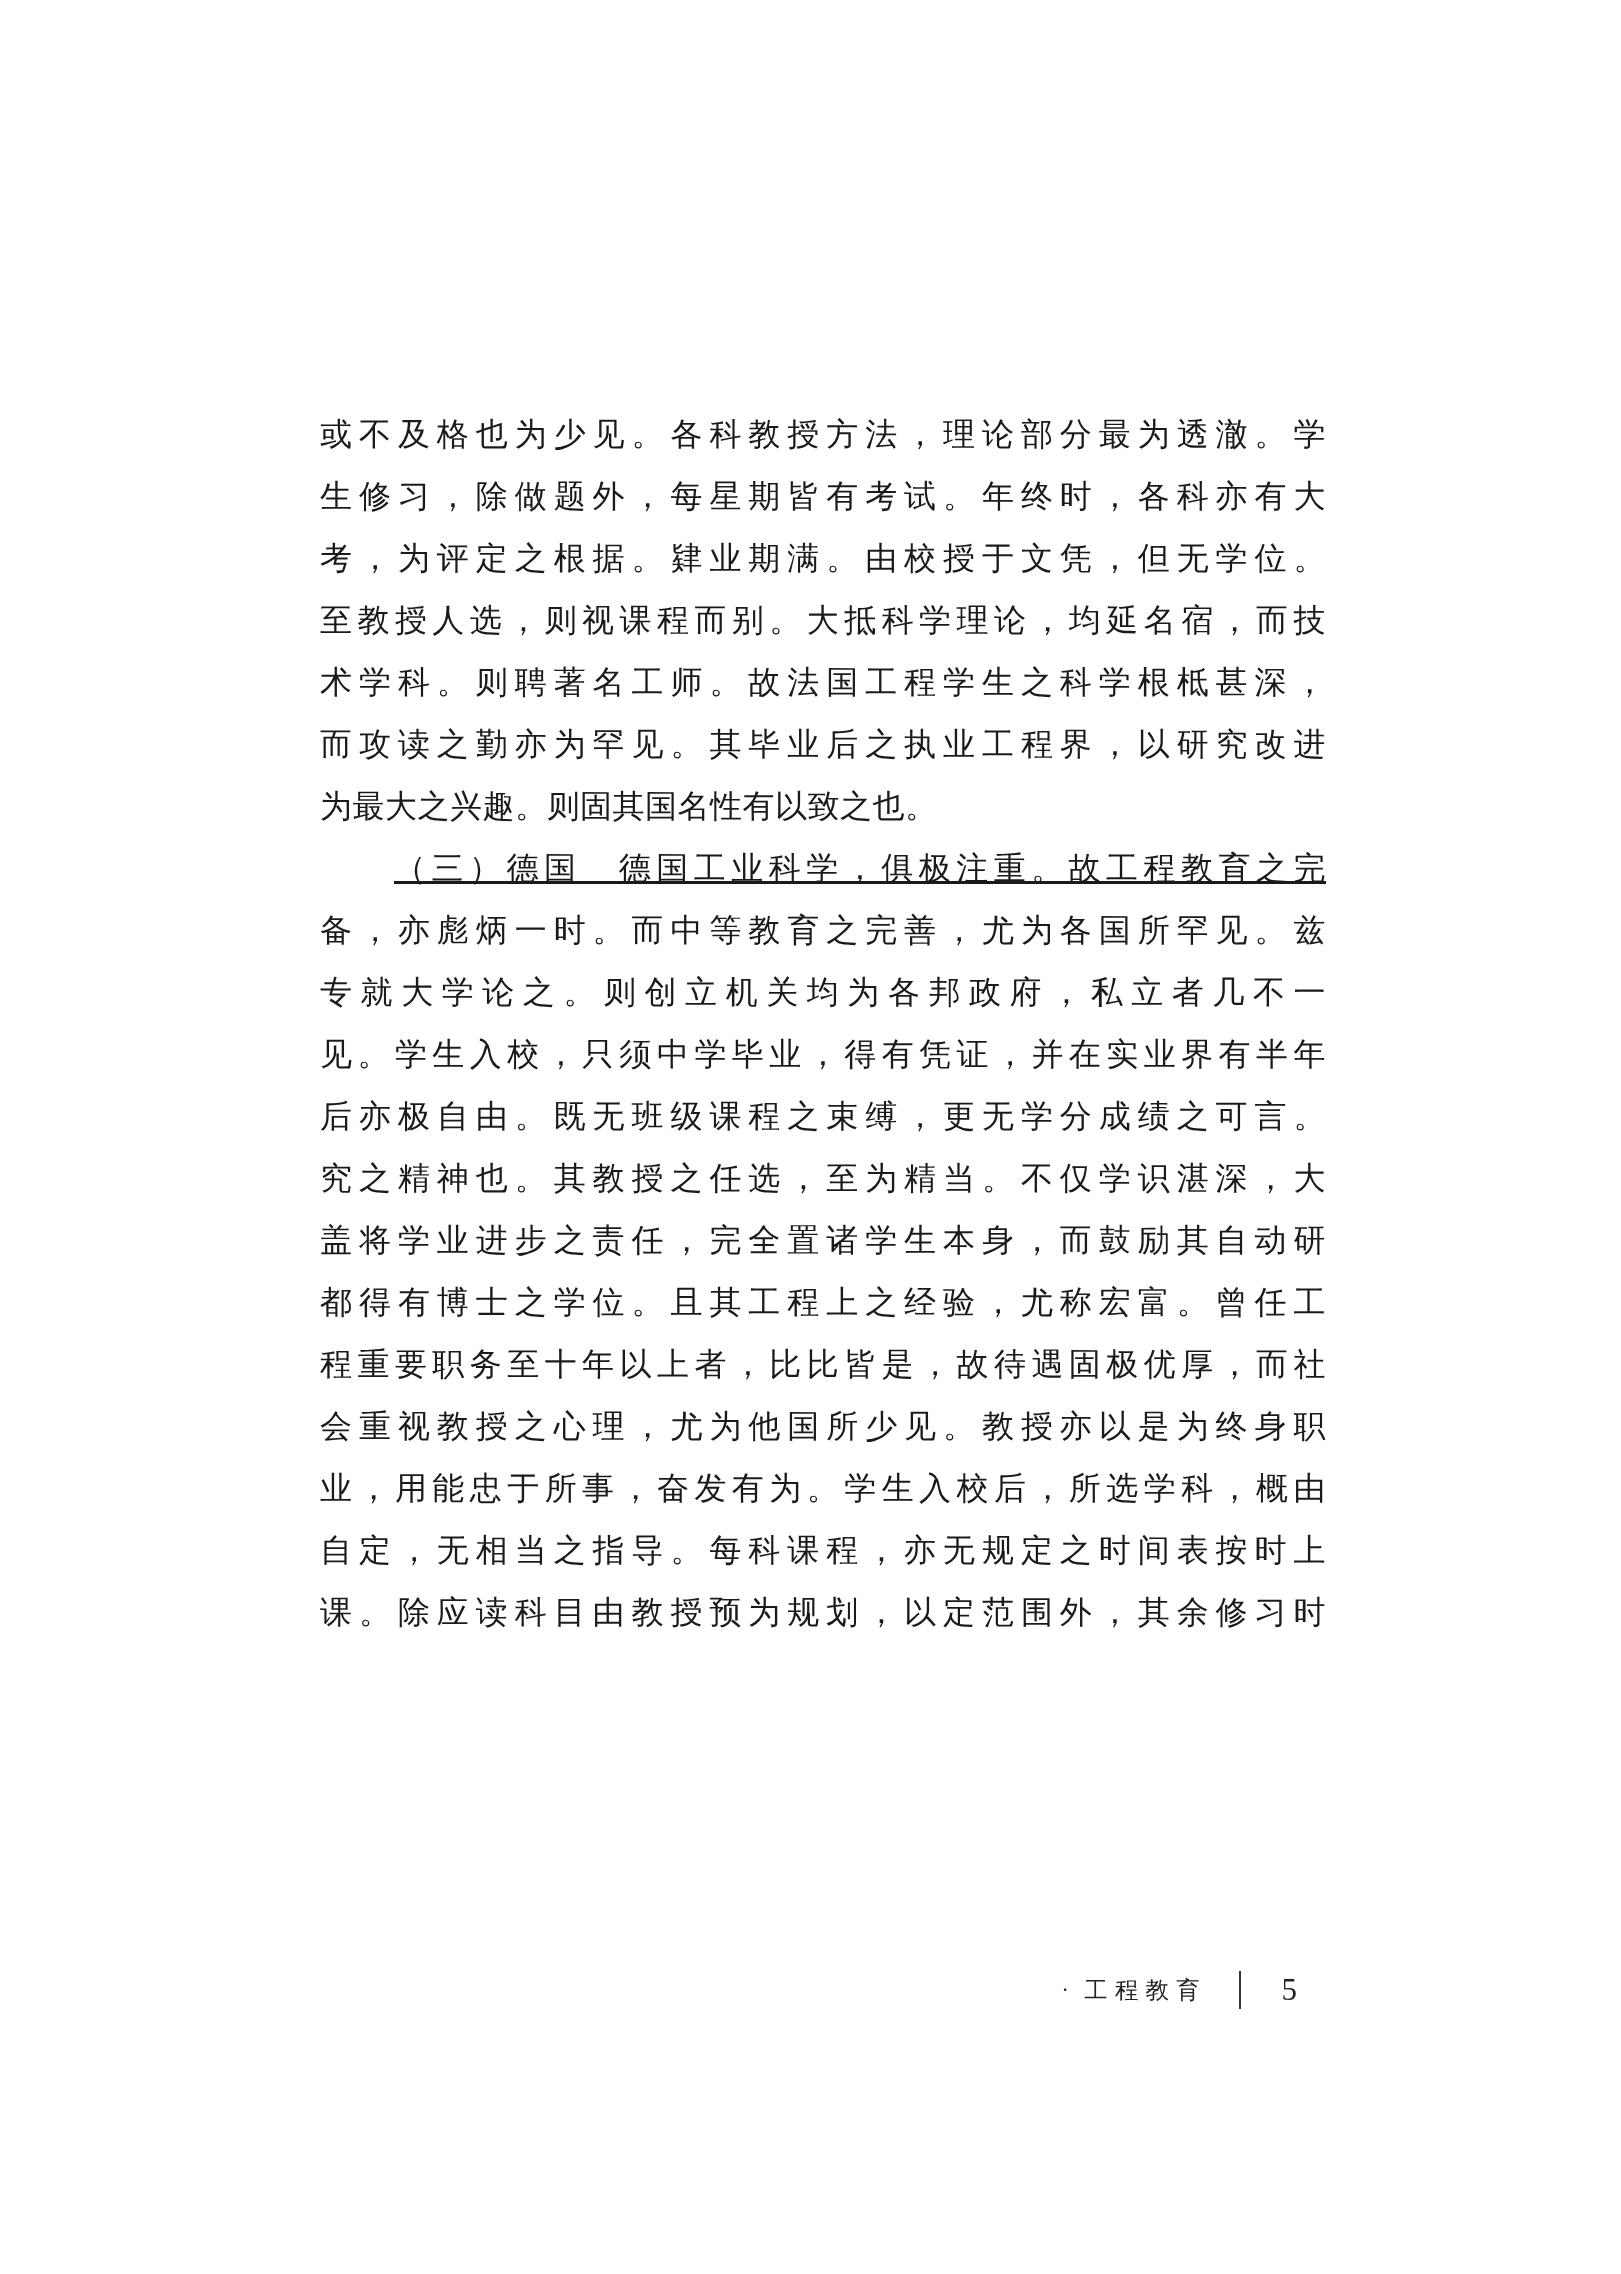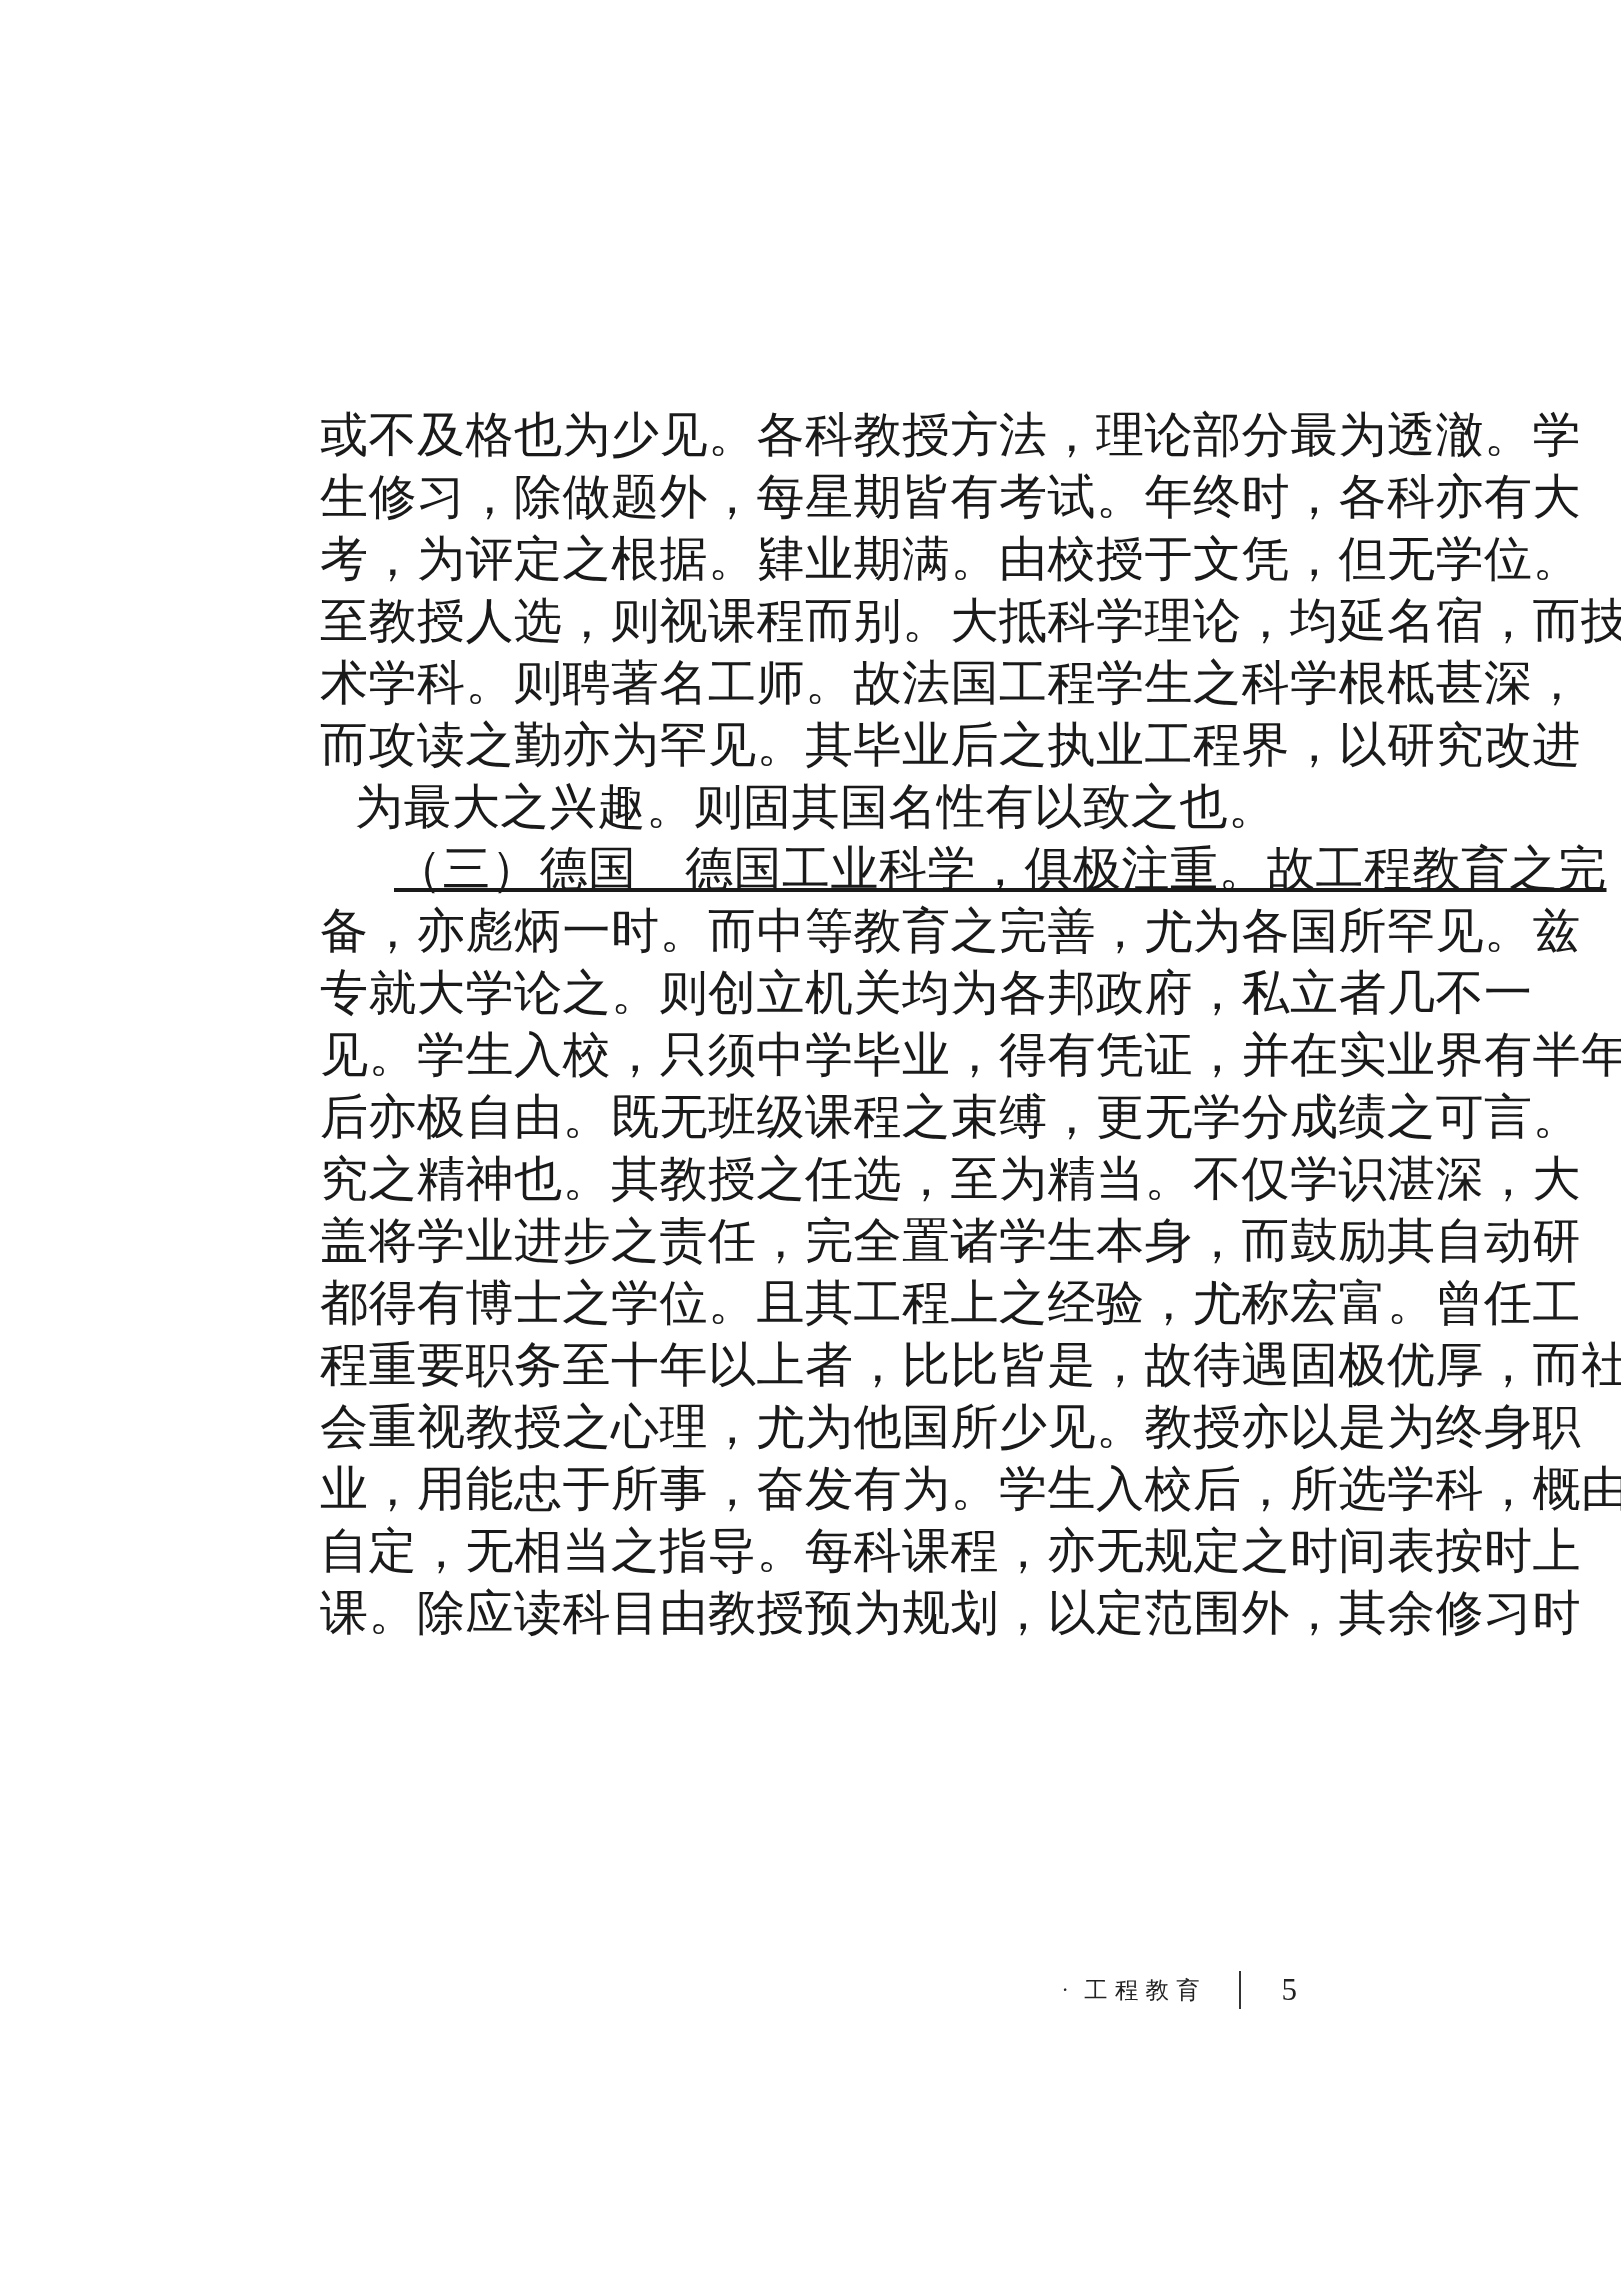--- a/index.html
+++ b/index.html
@@ -6,24 +6,24 @@
   body {
     width: 1621px; height: 2275px; background: #ffffff; position: relative;
     overflow: hidden; color: #1a1a1a;
     font-family: "DejaVu Serif", "Liberation Serif", serif;
   }
   .text-block {
     position: absolute; left: 320px; top: 407px; width: 1006px;
   }
   .line {
     display: block; height: 62px; line-height: 54px;
-    font-size: 48px; white-space: nowrap; letter-spacing: 0.5px;
+    font-size: 32px; white-space: nowrap; letter-spacing: 0.5px;
     text-align: justify; text-align-last: justify;
   }
-  .line.last { text-align-last: left; margin-left: 35px; }
+  .line.last { text-align-last: left; }
   .line.indent { padding-left: 74px; text-decoration: underline; }
   .footer {
     position: absolute; top: 1967px; left: 1062px; height: 45px;
     display: flex; align-items: center; font-size: 23.4px; color: #222;
   }
   .footer .dot { margin-right: 16px; font-size: 20px; }
   .footer .title { letter-spacing: 7.2px; }
   .footer .divider { width: 1.8px; height: 38px; background: #333; margin: 0 41px 0 32px; }
   .footer .page { font-family: "Liberation Serif", serif; font-size: 31px; }
 </style>

